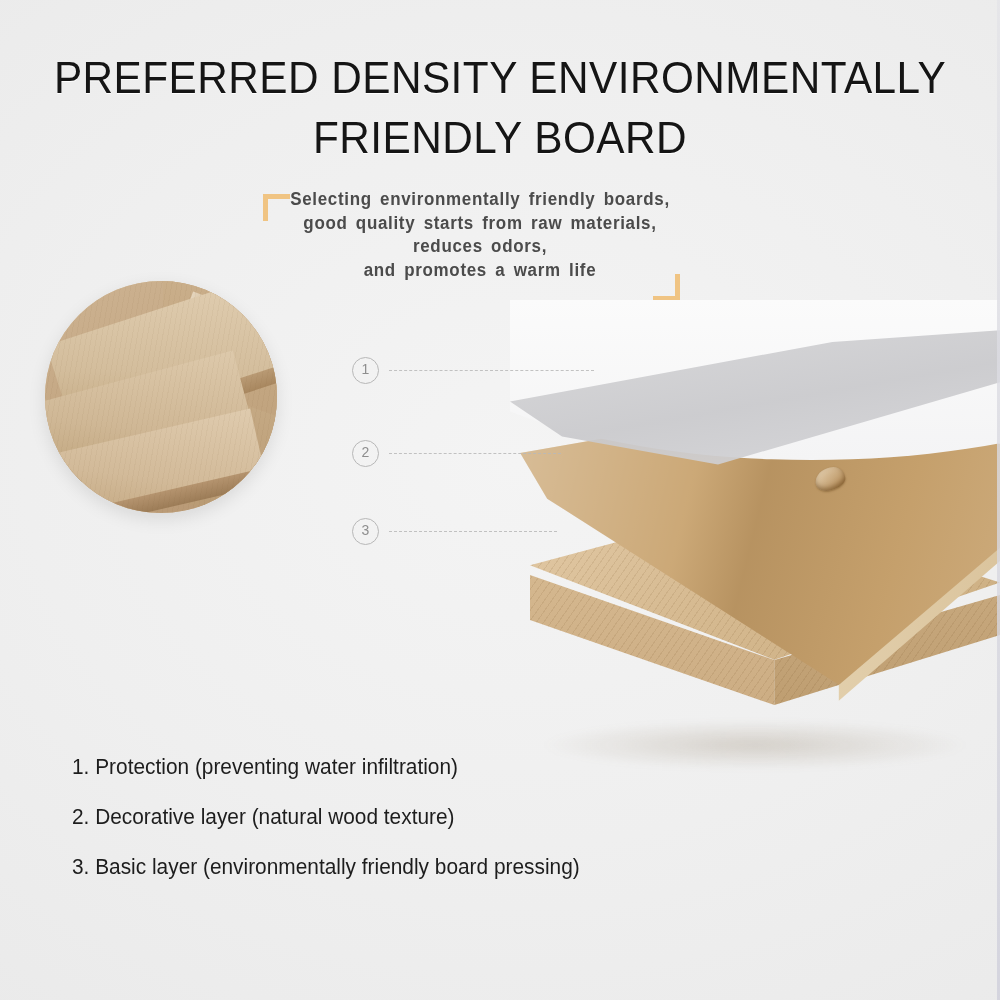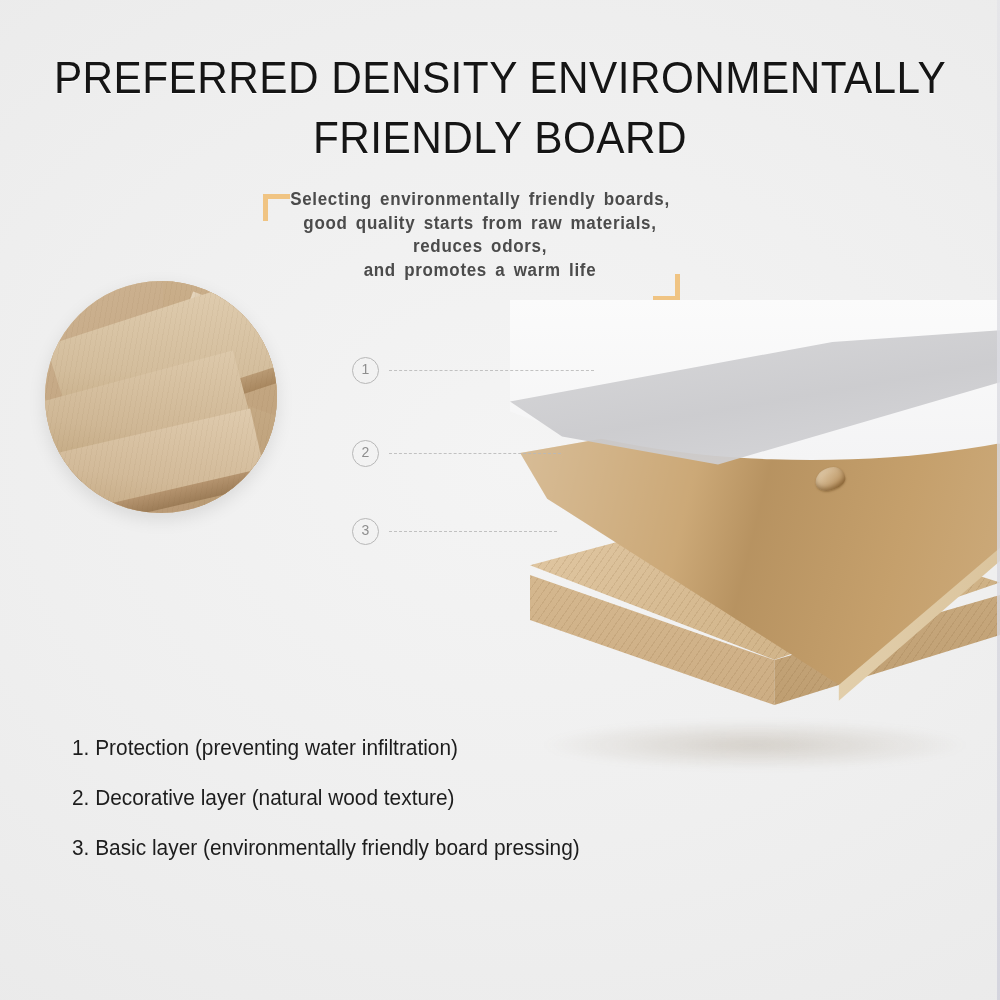--- a/index.html
+++ b/index.html
@@ -181,21 +181,21 @@
     position:absolute;inset:0;
     background:repeating-linear-gradient(125deg,rgba(120,85,40,.12) 0 1px,transparent 1px 6px);
   }
   .base-shadow{
     position:absolute;left:20px;top:420px;width:430px;height:50px;
     background:radial-gradient(ellipse at center,rgba(120,100,70,.22) 0%,rgba(120,100,70,0) 70%);
     filter:blur(3px);
   }
 
   
-  .legend{position:absolute;left:72px;top:723px;width:700px;}
+  .legend{position:absolute;left:72px;top:742px;width:700px;}
   .legend-item{
     font-size:21.5px;line-height:50px;color:#1d1d1d;
     white-space:nowrap;transform:scaleX(.97);transform-origin:left center;
   }
 </style>
 </head>
 <body>
 
 <div id="poster">
 

